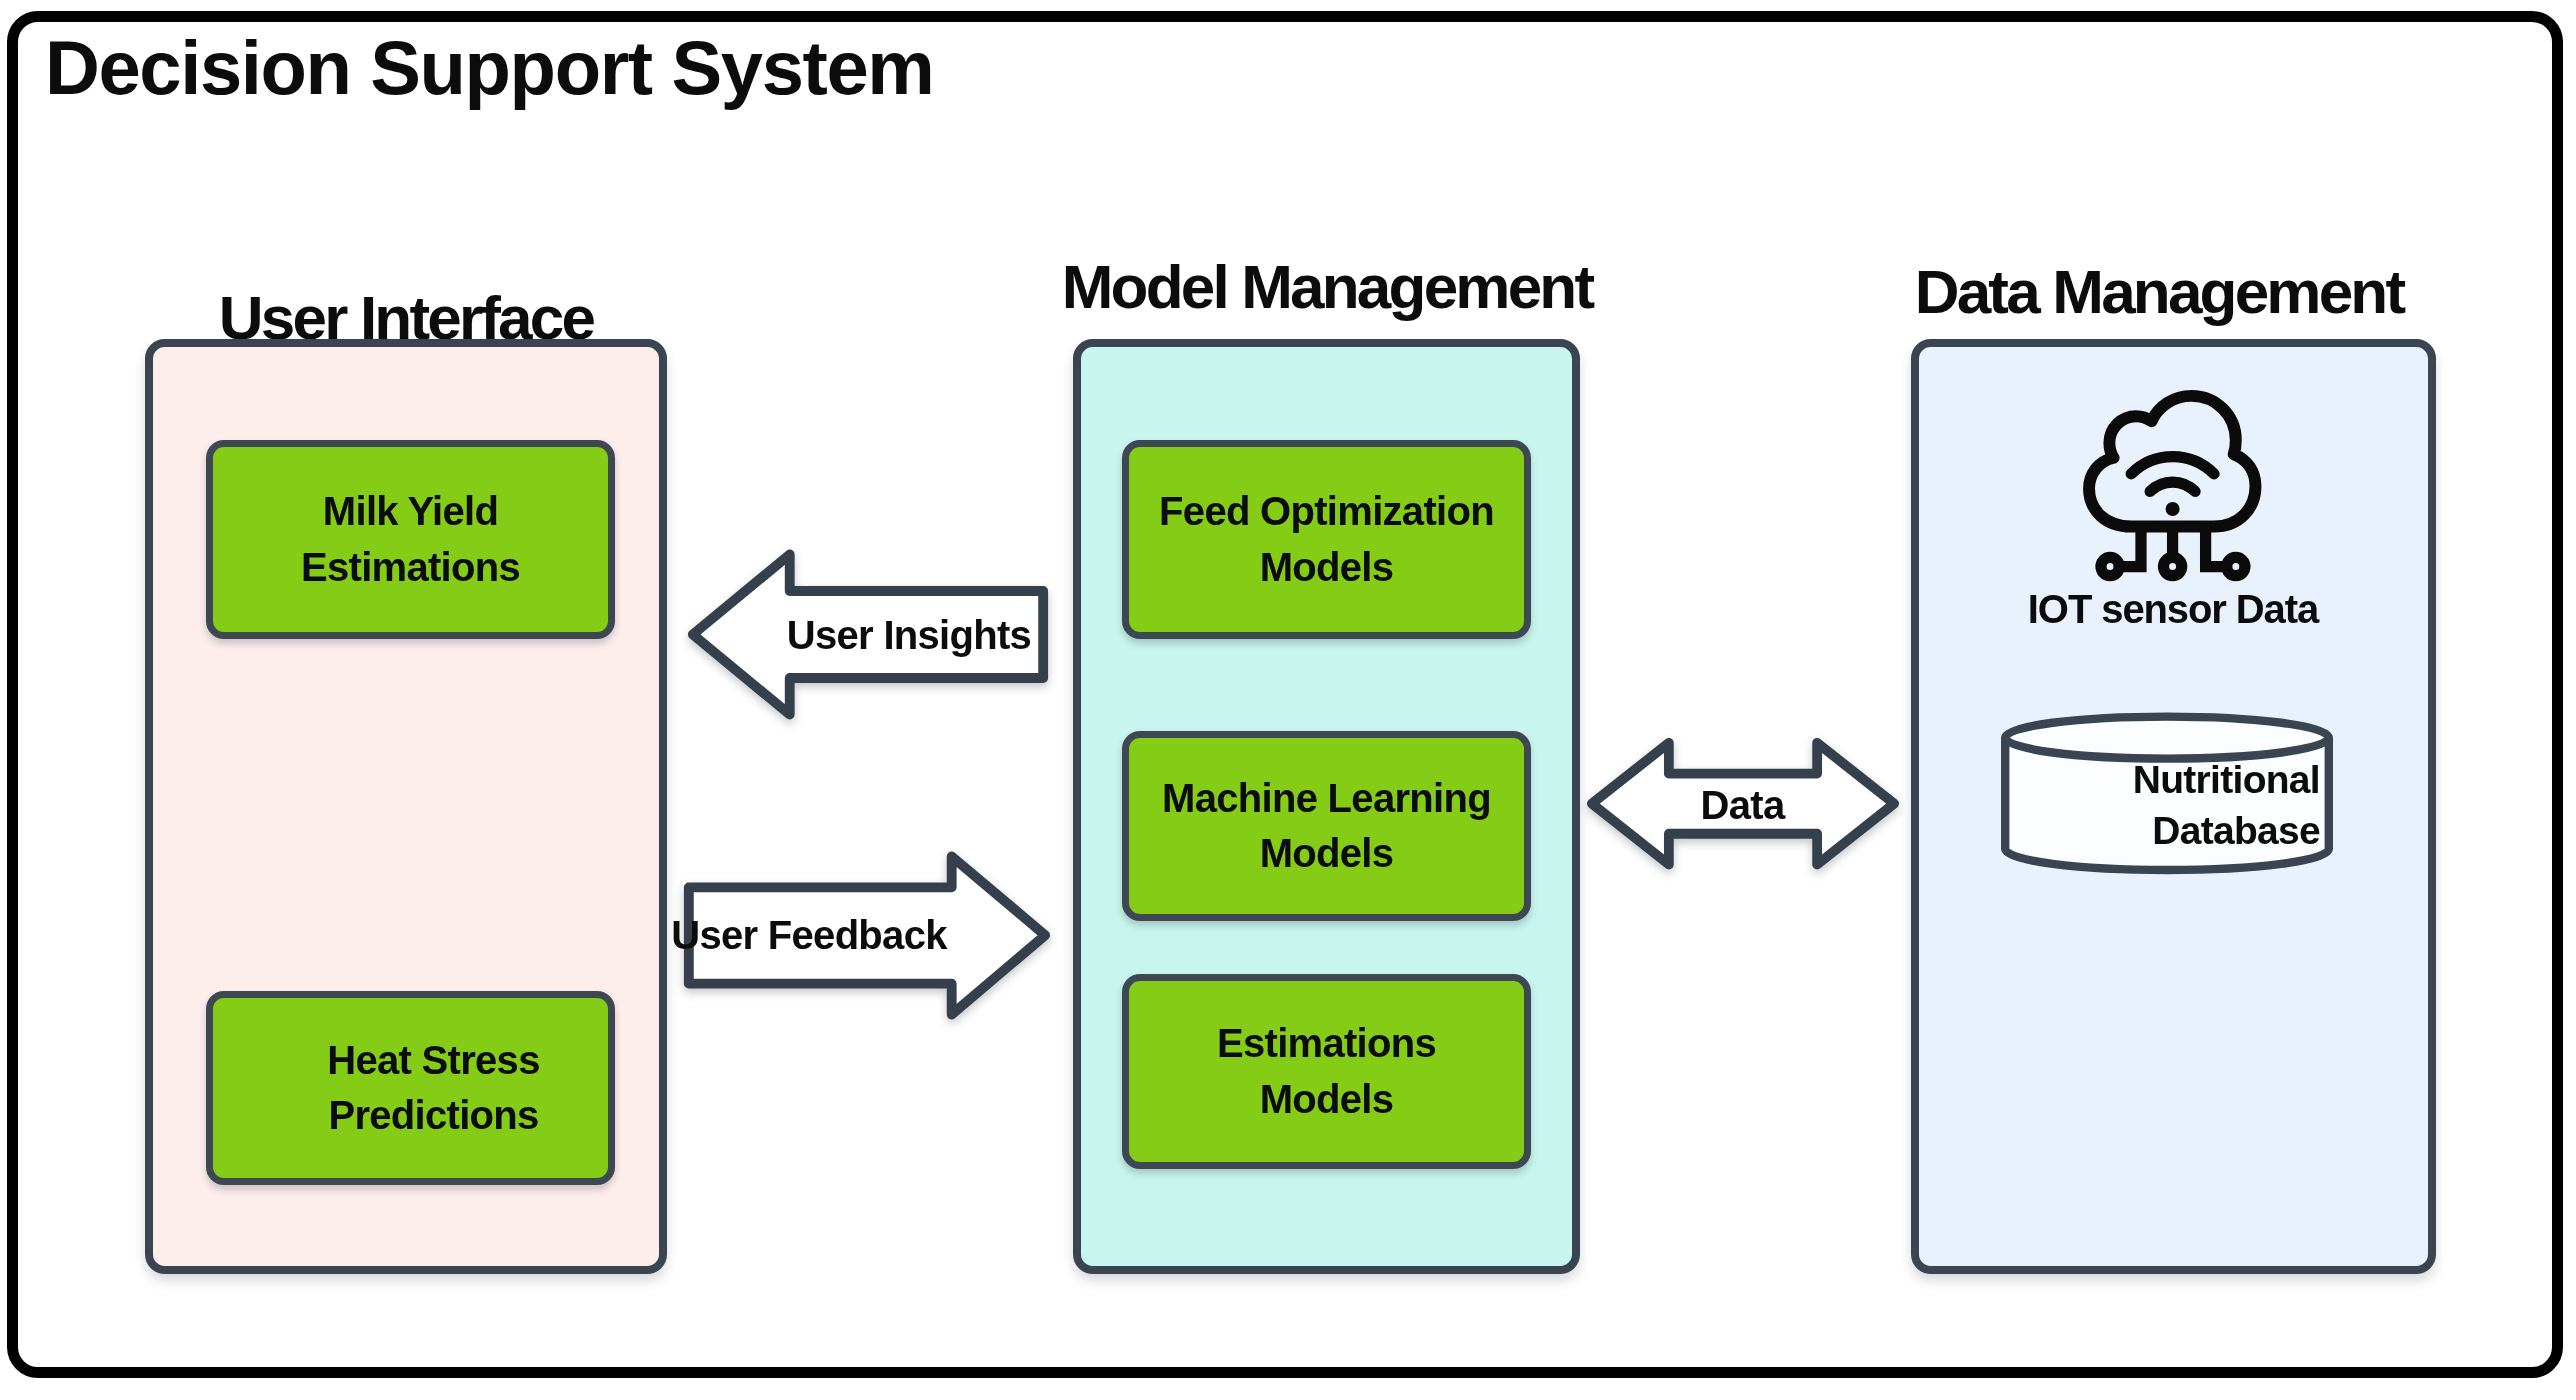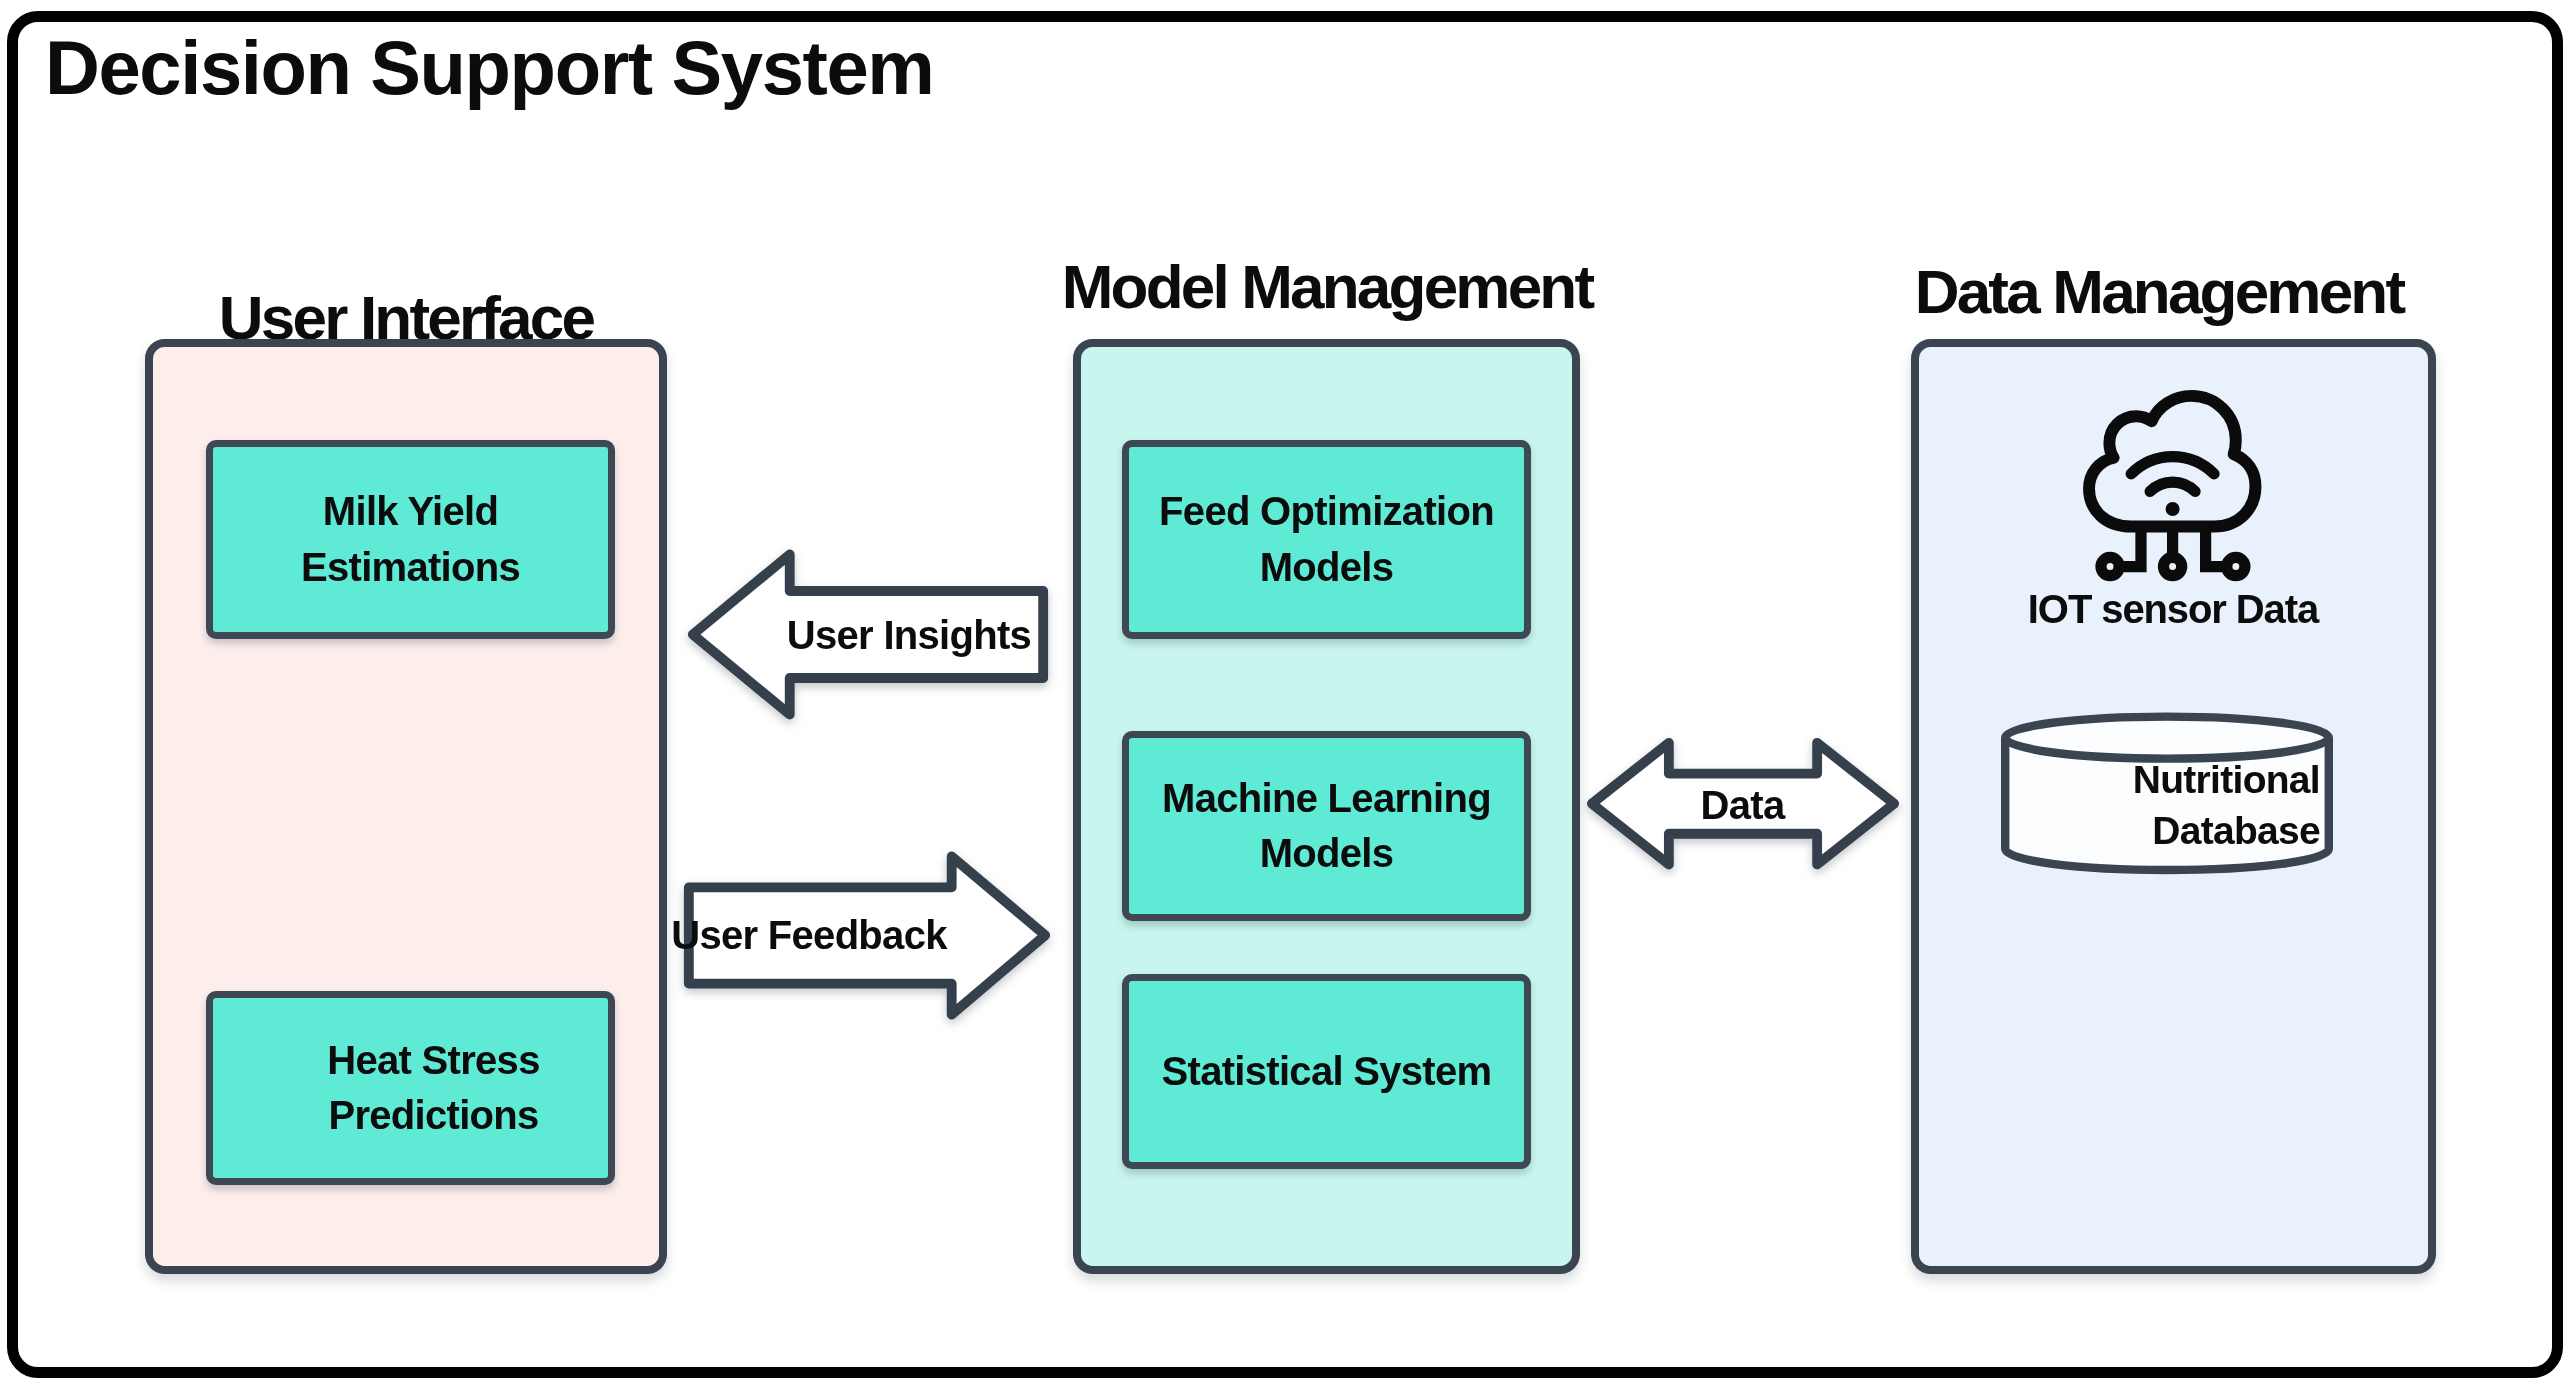--- a/index.html
+++ b/index.html
@@ -31,21 +31,21 @@
     position:absolute;top:339px;height:935px;
     border:8.4px solid #3a4551;border-radius:19.7px;
     box-sizing:border-box;
     box-shadow:0 7px 11.2px rgba(40,50,60,.18);
   }
   #panel-ui{left:145px;width:522px;background:#fdeeec;}
   #panel-mm{left:1073px;width:507px;background:#c8f6ee;}
   #panel-dm{left:1911px;width:525px;background:#e9f2fc;}
   .node-box{
     position:absolute;
-    background:#5eead4;border:7.7px solid #3d4853;border-radius:10px;
+    background:#84cc16;border:7.7px solid #3d4853;border-radius:18px;
     box-sizing:border-box;
     display:flex;align-items:center;justify-content:center;text-align:center;
     box-shadow:0 4.9px 7px rgba(40,50,60,.22);
   }
   .node-box span{
     display:block;max-width:351px;
     font-size:40px;font-weight:bold;letter-spacing:-0.7px;line-height:1.38;
   }
   
   #panel-ui .b1{left:53px;top:93px;width:409px;height:199px;}
@@ -111,21 +111,21 @@
   </div>
 
   <div class="panel" id="panel-mm">
     <div class="node-box b1">
       <span>Feed Optimization Models</span>
     </div>
     <div class="node-box b2">
       <span>Machine Learning Models</span>
     </div>
     <div class="node-box b3">
-      <span>Statistical System</span>
+      <span>Estimations Models</span>
     </div>
   </div>
 
   <div class="panel" id="panel-dm">
     <div class="cloud-wrap">
       <svg width="184" height="197" viewBox="0 0 262 280" aria-hidden="true">
         <path class="cloud-stroke" d="M 70 197 L 188 197 C 223 197 247 172 247 140 C 247 119 236 102 216 94 C 218 88 219 81 219 74 C 219 39 191 11 156 11 C 131 11 109 25 99 47 C 92 42 85 40 77 40 C 56 40 39 57 39 78 C 39 85 41 93 45 99 C 24 104 10 121 10 143 C 10 174 34 197 70 197 Z"></path>
         <path class="wifi-stroke" d="M 70 122 A 83 83 0 0 1 188 122"></path>
         <path class="wifi-stroke" d="M 97 147 A 45 45 0 0 1 161 147"></path>
         <circle cx="129" cy="172" r="10" fill="#0b0b0b"></circle>

